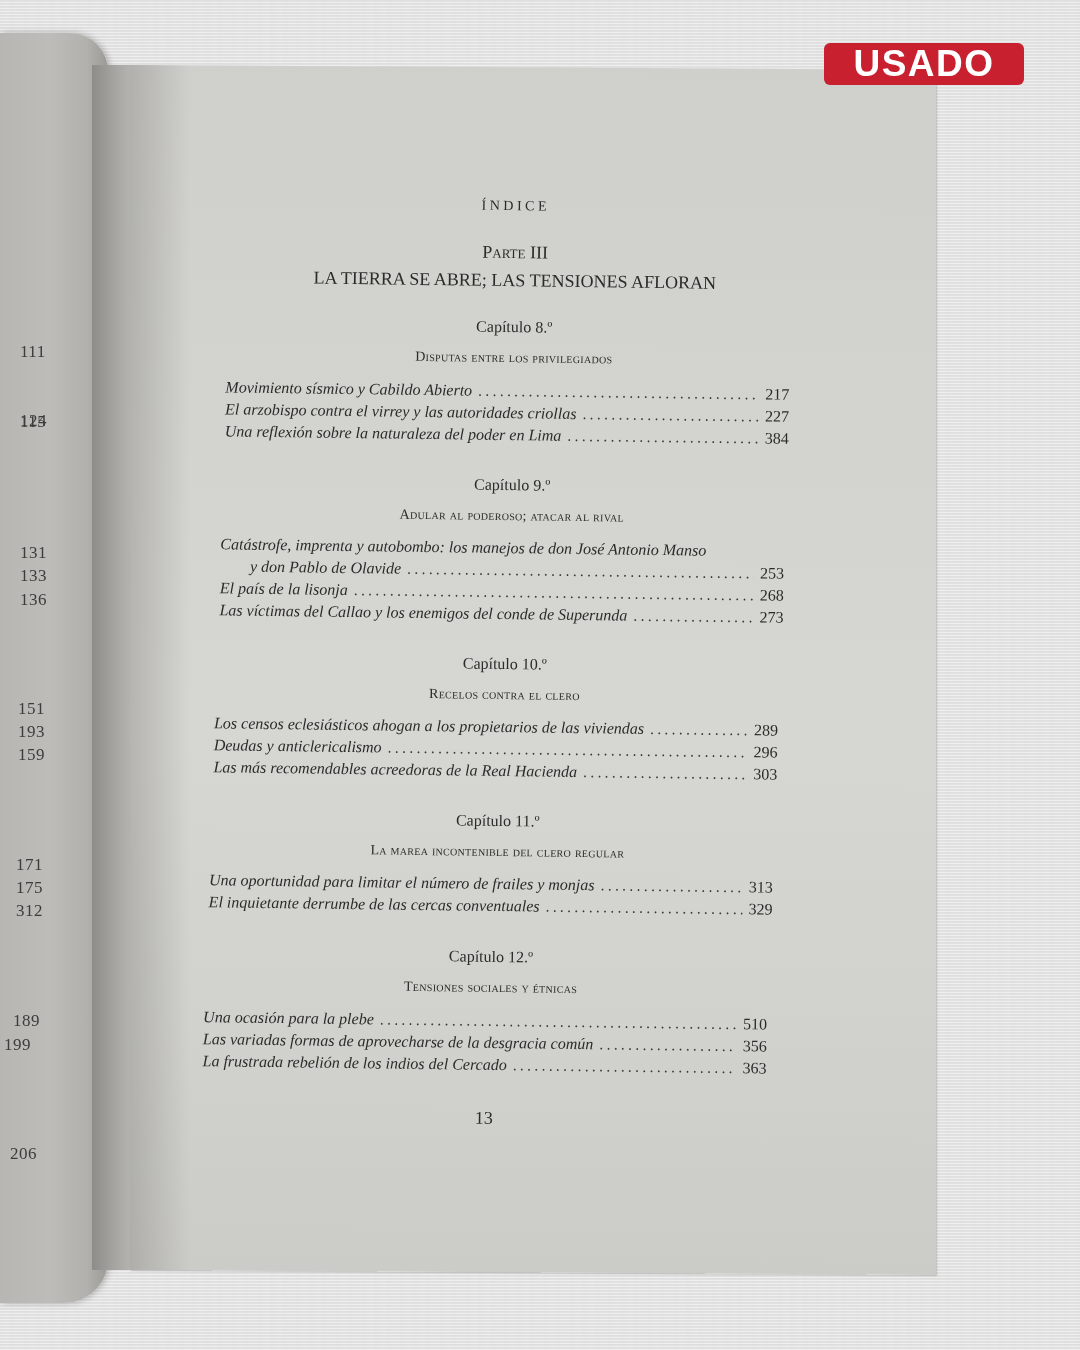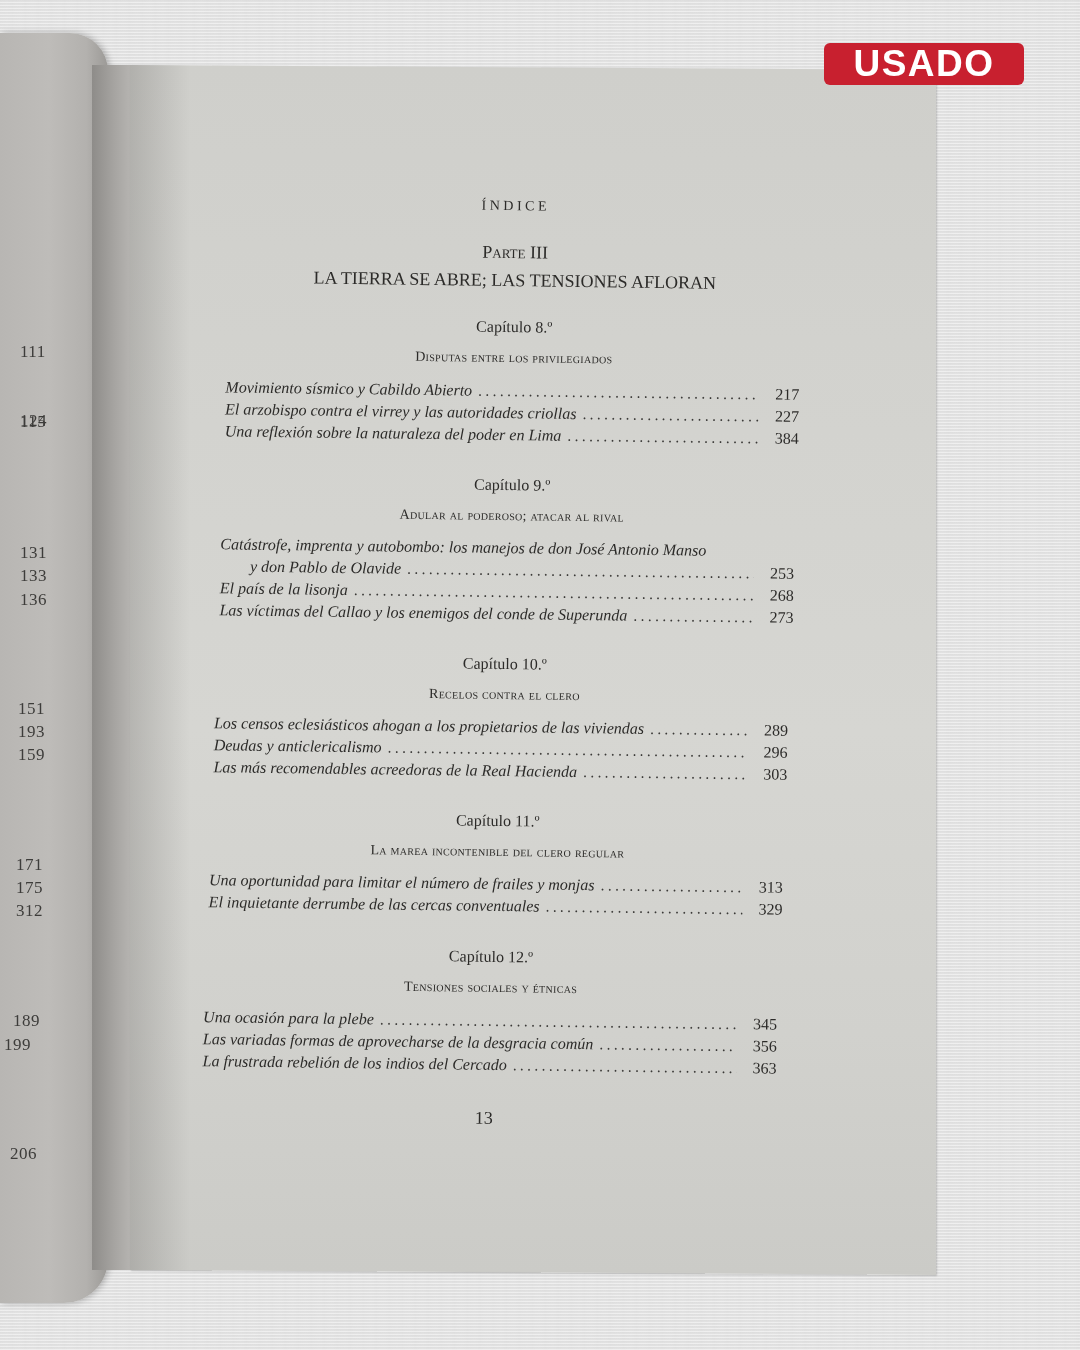--- a/index.html
+++ b/index.html
@@ -53,21 +53,21 @@
   .part-sub { font-size: 18px; }
   .chap { font-size: 16px; }
   .chap-sub { font-size: 14px; font-variant: small-caps; letter-spacing: 0.3px; }
   .entry {
     position: absolute; display: flex; align-items: baseline;
     font-size: 16px; line-height: 22px;
   }
   .entry .t { font-style: italic; white-space: nowrap; }
   .entry .d { flex: 1; overflow: hidden; white-space: nowrap; letter-spacing: 3.2px; margin: 0 6px; color: #3a3937; }
   .entry .d::after { content: "........................................................................................................................................"; }
-  .entry .p { width: 34px; text-align: right; font-style: normal; }
+  .entry .p { width: 34px; font-style: normal; }
   .entry.cont .t { padding-left: 30px; }
   .folio { font-size: 18px; }
 </style>
 </head>
 <body>
 
 <div class="left-page"></div>
 <div class="gutter"></div>
 
 <div>
@@ -165,21 +165,21 @@
     <span class="t">El inquietante derrumbe de las cercas conventuales</span>
       <span class="d"></span>
       <span class="p">329</span>
   </div>
 
   <div class="center chap" style="left:295px;width:400px;top:948px">Capítulo 12.º</div>
   <div class="center chap-sub" style="left:245px;width:500px;top:980px">Tensiones sociales y étnicas</div>
   <div class="entry" style="left:208px;width:574px;top:1010px">
     <span class="t">Una ocasión para la plebe</span>
       <span class="d"></span>
-      <span class="p">345</span>
+      <span class="p">510</span>
   </div>
   <div class="entry" style="left:208px;width:574px;top:1032px">
     <span class="t">Las variadas formas de aprovecharse de la desgracia común</span>
       <span class="d"></span>
       <span class="p">356</span>
   </div>
   <div class="entry" style="left:208px;width:574px;top:1054px">
     <span class="t">La frustrada rebelión de los indios del Cercado</span>
       <span class="d"></span>
       <span class="p">363</span>

